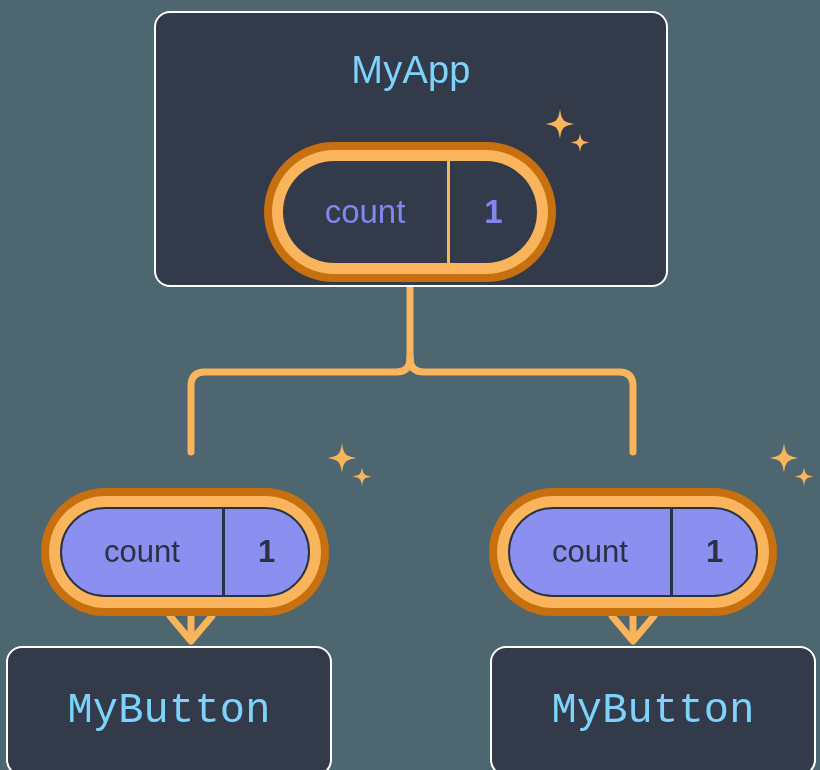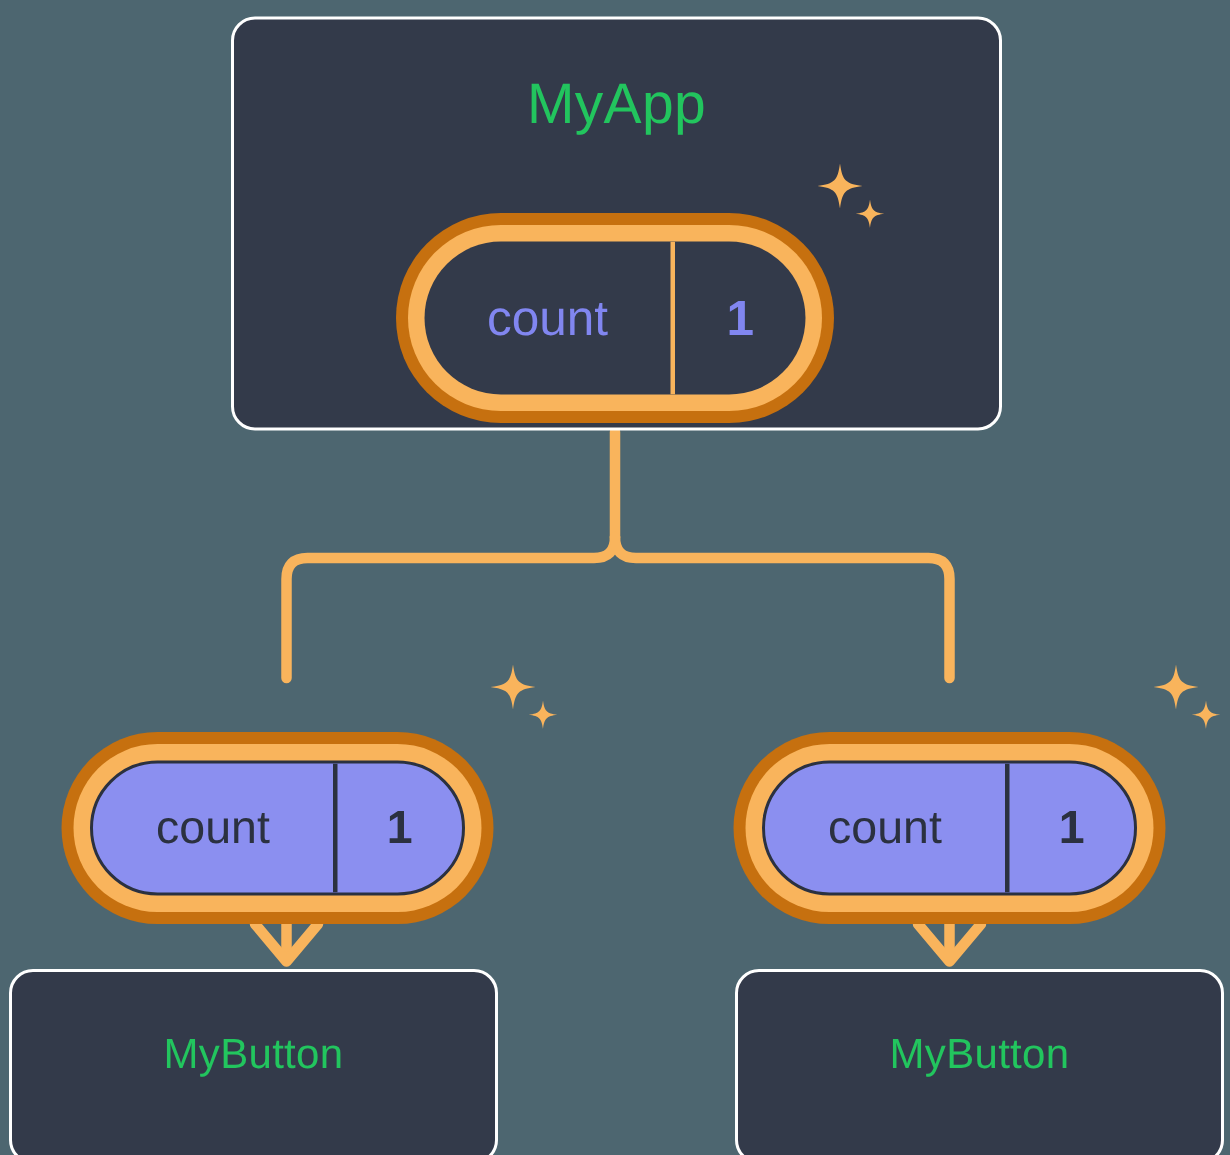--- a/index.html
+++ b/index.html
@@ -35,21 +35,21 @@
     background: #333a4a;
     border: 2px solid #ffffff;
     border-radius: 16px;
     box-sizing: border-box;
   }
   .card-title {
     position: absolute;
     left: 0;
     right: 0;
     text-align: center;
-    color: #22c55e;
+    color: #7dd3fc;
     font-weight: 400;
     letter-spacing: 0.2px;
     white-space: nowrap;
   }
 
   #card-myapp {
     left: 154px;
     top: 11px;
     width: 514px;
     height: 276px;
@@ -60,21 +60,22 @@
   }
 
   .card-mybutton {
     height: 130px;
     top: 646px;
   }
   #card-mybutton-left  { left: 6px;   width: 326px; }
   #card-mybutton-right { left: 490px; width: 326px; }
   .card-mybutton .card-title {
     top: 39px;
-    font-size: 28px;
+    font-size: 42px;
+    font-family: Liberation Mono, monospace;
   }
 
   
   .pill {
     position: absolute;
     display: flex;
     align-items: stretch;
     box-sizing: border-box;
     border-radius: 999px;
     margin-top: 36px;

